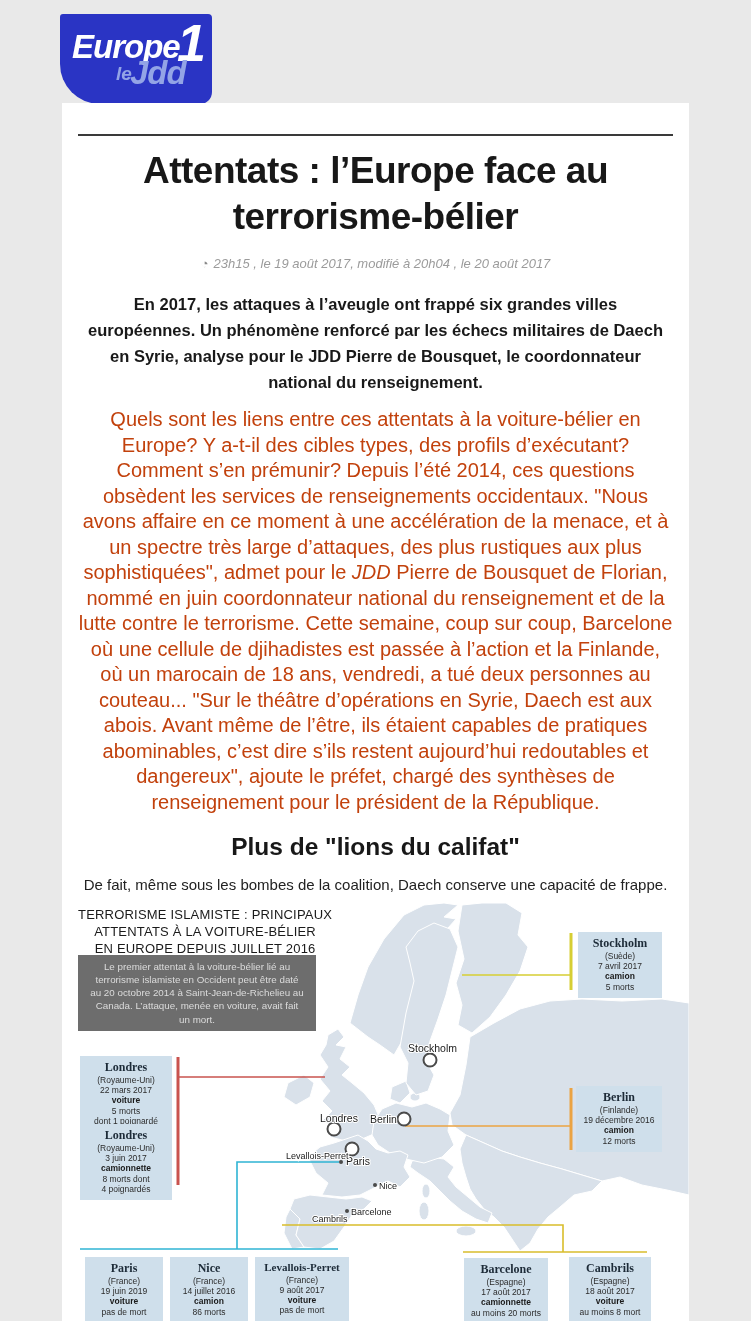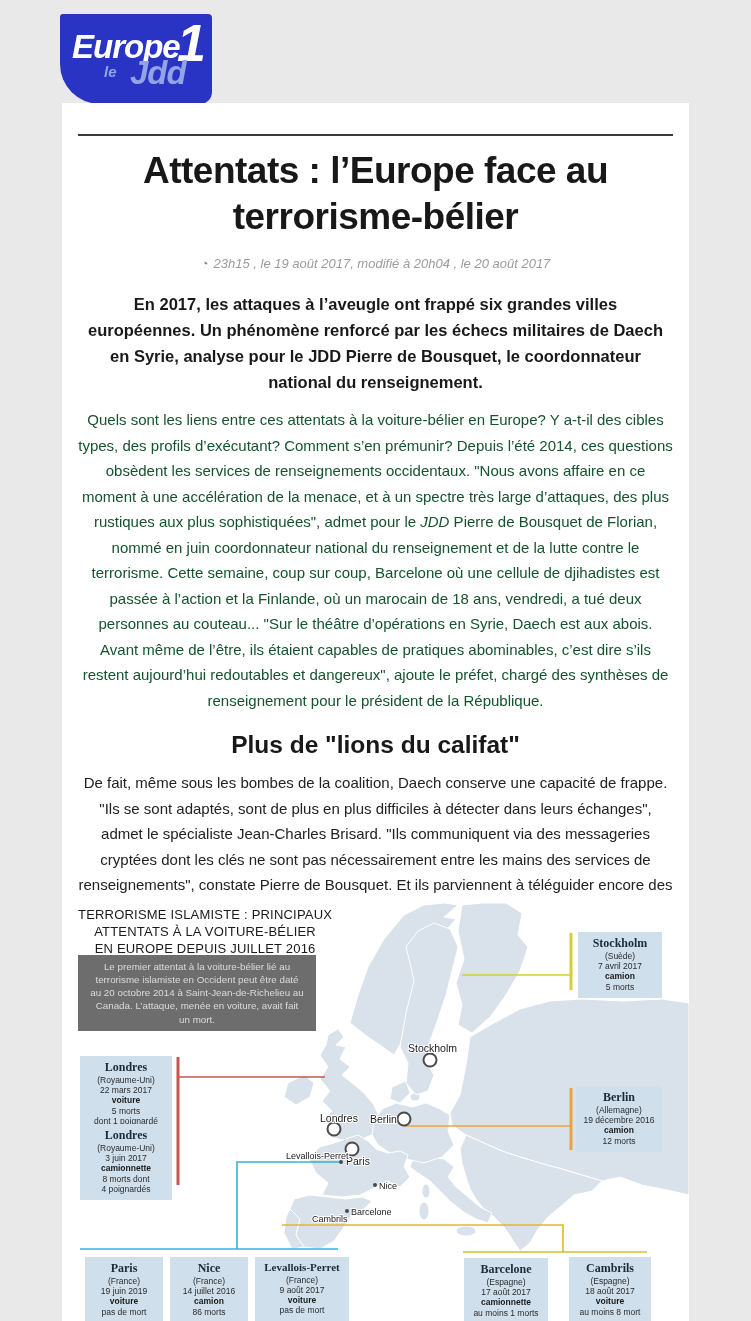--- a/index.html
+++ b/index.html
@@ -5,36 +5,36 @@
   html,body{margin:0;padding:0;}
   body{font-family:"Liberation Sans","DejaVu Sans",sans-serif;}
   .page{position:relative;width:751px;height:1321px;background:#e9e9e9;overflow:hidden;text-align:center;}
 
   
   .logo{position:absolute;left:60px;top:14px;width:152px;height:90px;background:#2a34c4;
         border-radius:3px 4px 12px 40px;cursor:pointer;}
   .logo span{position:absolute;color:#fff;font-style:italic;font-weight:700;line-height:1;}
   .logo .l-europe{left:12px;top:16px;font-size:33px;letter-spacing:-1px;}
   .logo .l-one{left:117px;top:3px;font-size:52px;}
-  .logo .l-le{left:44px;top:50px;font-size:15px;color:#93a4e6;}
+  .logo .l-le{left:56px;top:50px;font-size:19px;color:#93a4e6;}
   .logo .l-jdd{left:70px;top:42px;font-size:33px;color:#93a4e6;letter-spacing:-1px;}
 
   
   .content{position:absolute;left:62px;top:103px;width:627px;height:1218px;background:#fff;}
   .article-text{box-sizing:border-box;height:800px;padding:18px 16px 0;overflow:hidden;}
 
   .breadcrumb{font-size:11px;font-weight:700;letter-spacing:.5px;color:#181832;}
   .breadcrumb .sep{color:#444;margin:0 6px;font-weight:400;}
   .breadcrumb span{cursor:pointer;}
   .rule{border:none;border-top:2px solid #3a3a3a;margin:13px 0 0;}
   h1{margin:12px 0 12px;font-size:37px;line-height:46px;font-weight:600;color:#181818;letter-spacing:-.5px;}
   .timestamp{margin-top:16px;font-size:13px;font-style:italic;color:#9b9b9b;}
   .timestamp .clock{font-style:normal;font-size:13px;color:#8a8a8a;margin-right:5px;}
   .intro{margin-top:20px;font-size:16.5px;line-height:26px;font-weight:700;color:#191919;}
-  .bodytext{margin-top:12px;font-size:15px;line-height:25.5px;color:#14532d;}
+  .bodytext{margin-top:12px;font-size:20px;line-height:25.5px;color:#c2410c;}
   .bodytext .ital{font-style:italic;}
   h2{margin:16px 0 0;font-size:24.5px;line-height:31px;font-weight:600;color:#181818;}
   .bodytext2{margin-top:10px;font-size:15px;line-height:25.5px;color:#222;}
 
   
   .infographic{position:relative;width:627px;height:418px;}
   .info-title{position:absolute;left:16px;top:4px;font-size:13px;line-height:1.3;font-weight:400;
               color:#1a1a1a;white-space:pre-line;letter-spacing:.2px;}
   .info-note{position:absolute;left:16px;top:52px;width:238px;box-sizing:border-box;background:#6d6d6d;
              color:#dcdcdc;font-size:9.8px;line-height:1.34;padding:5px 12px;}
@@ -178,21 +178,21 @@
         <div class="ib-city">Londres</div>
         <div class="ib-sm">(Royaume-Uni)</div>
         <div class="ib-sm">3 juin 2017</div>
         <div class="ib-vehicle">camionnette</div>
         <div class="ib-toll">8 morts dont
 4 poignardés</div>
       </div>
 
       <div class="info-box" style="left:514px;top:183px;width:86px;">
         <div class="ib-city">Berlin</div>
-        <div class="ib-sm">(Allemagne)</div>
+        <div class="ib-sm">(Finlande)</div>
         <div class="ib-sm">19 décembre 2016</div>
         <div class="ib-vehicle">camion</div>
         <div class="ib-toll">12 morts</div>
       </div>
 
       <div class="info-box" style="left:23px;top:354px;width:78px;">
         <div class="ib-city">Paris</div>
         <div class="ib-sm">(France)</div>
         <div class="ib-sm">19 juin 2019</div>
         <div class="ib-vehicle">voiture</div>
@@ -213,21 +213,21 @@
         <div class="ib-sm">9 août 2017</div>
         <div class="ib-vehicle">voiture</div>
         <div class="ib-toll">pas de mort</div>
       </div>
 
       <div class="info-box" style="left:402px;top:355px;width:84px;">
         <div class="ib-city">Barcelone</div>
         <div class="ib-sm">(Espagne)</div>
         <div class="ib-sm">17 août 2017</div>
         <div class="ib-vehicle">camionnette</div>
-        <div class="ib-toll">au moins 1 morts</div>
+        <div class="ib-toll">au moins 20 morts</div>
       </div>
 
       <div class="info-box" style="left:507px;top:354px;width:82px;">
         <div class="ib-city">Cambrils</div>
         <div class="ib-sm">(Espagne)</div>
         <div class="ib-sm">18 août 2017</div>
         <div class="ib-vehicle">voiture</div>
         <div class="ib-toll">au moins 8 mort</div>
       </div>
 

